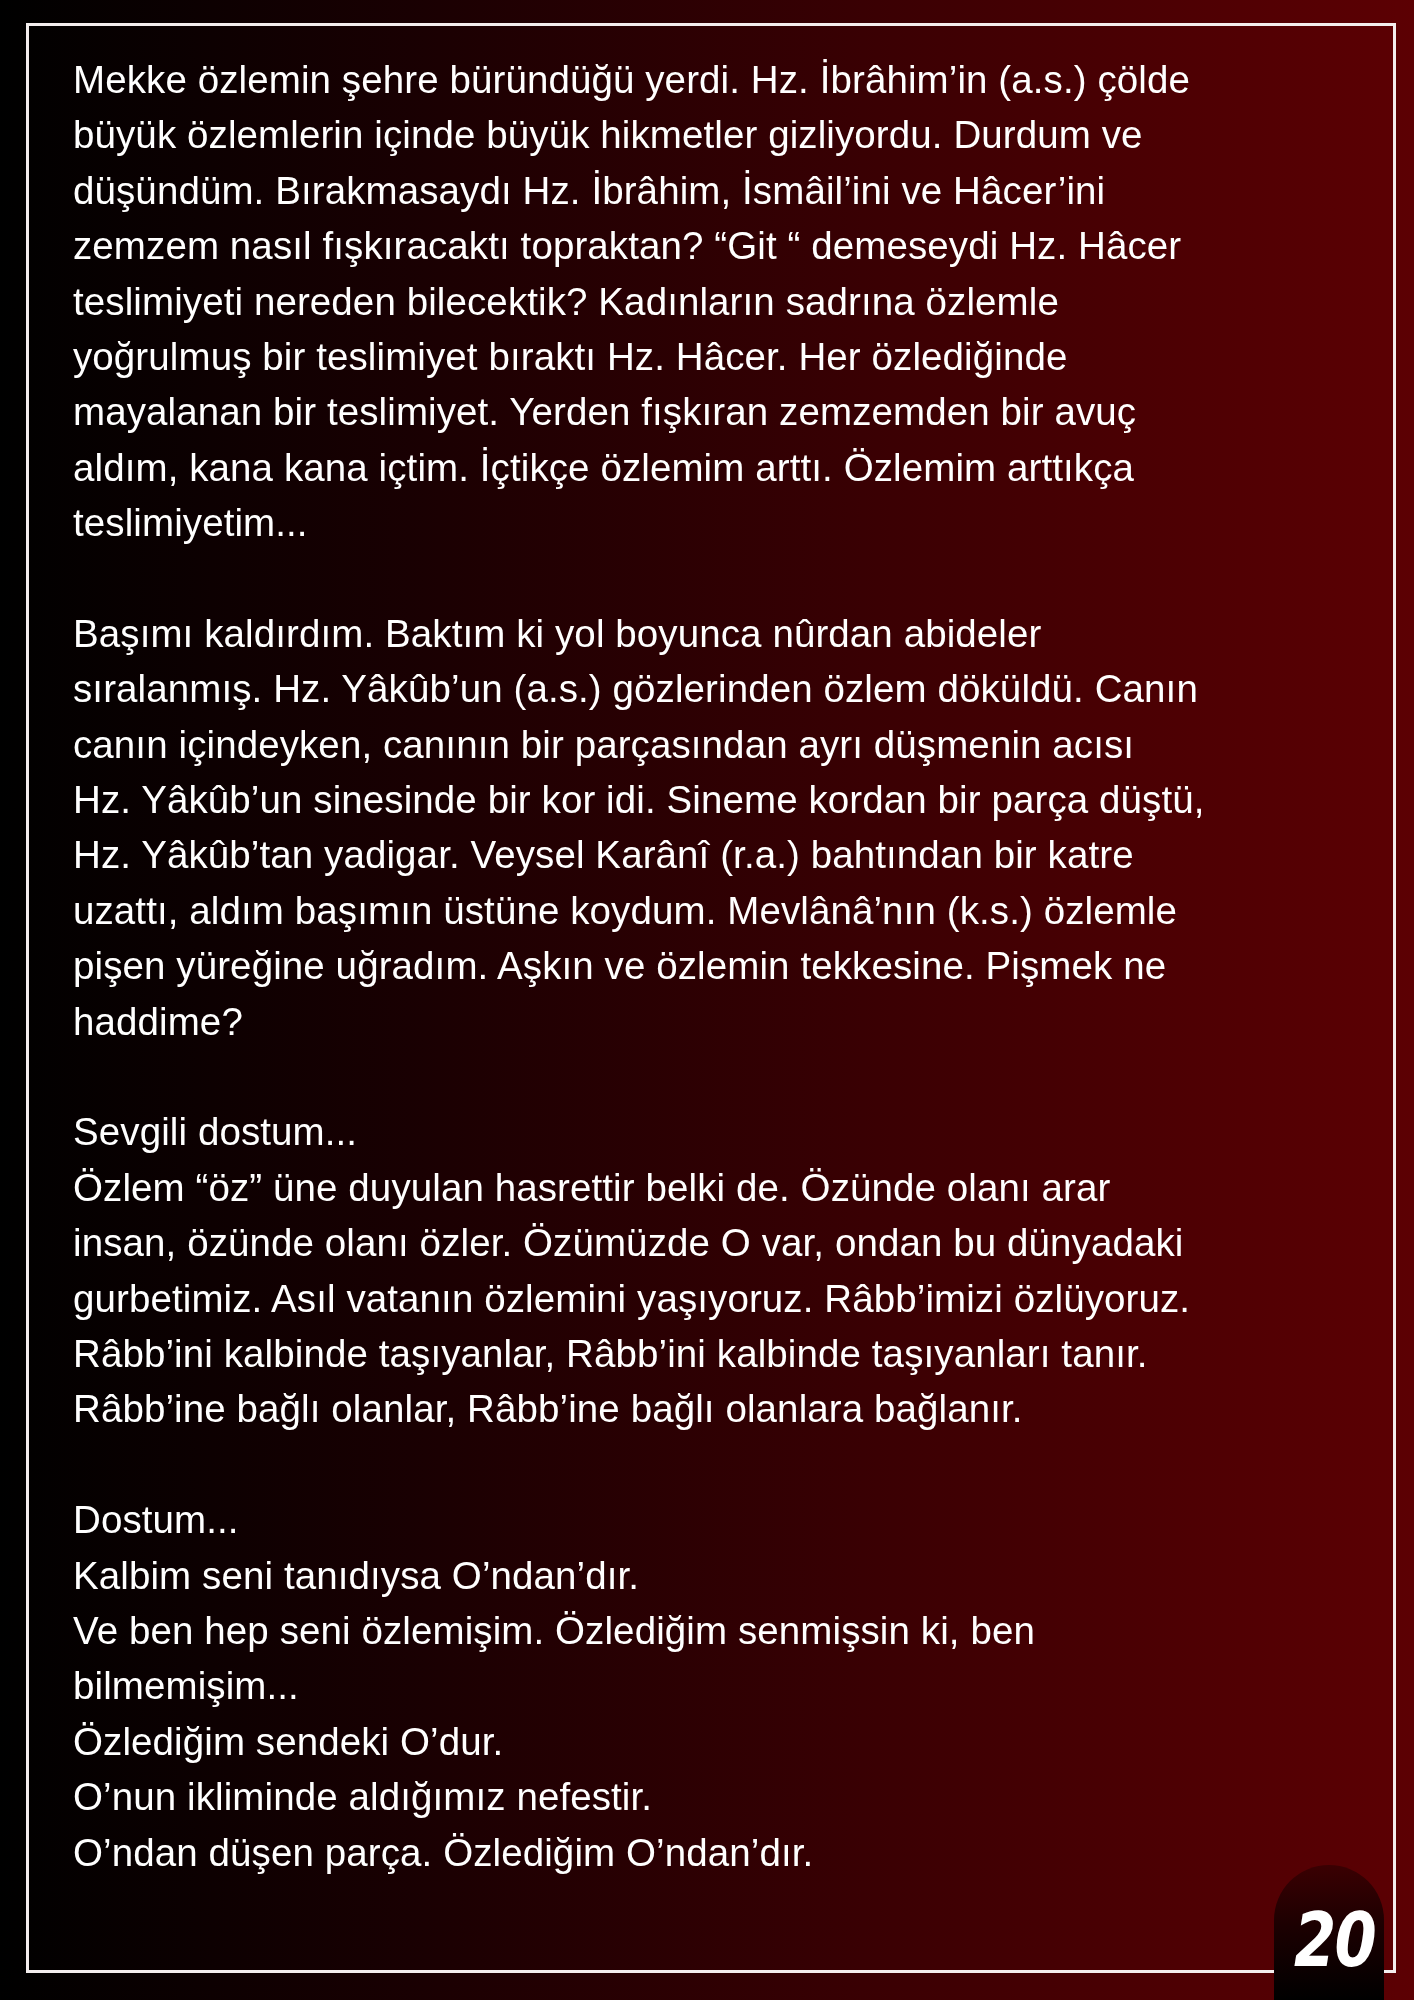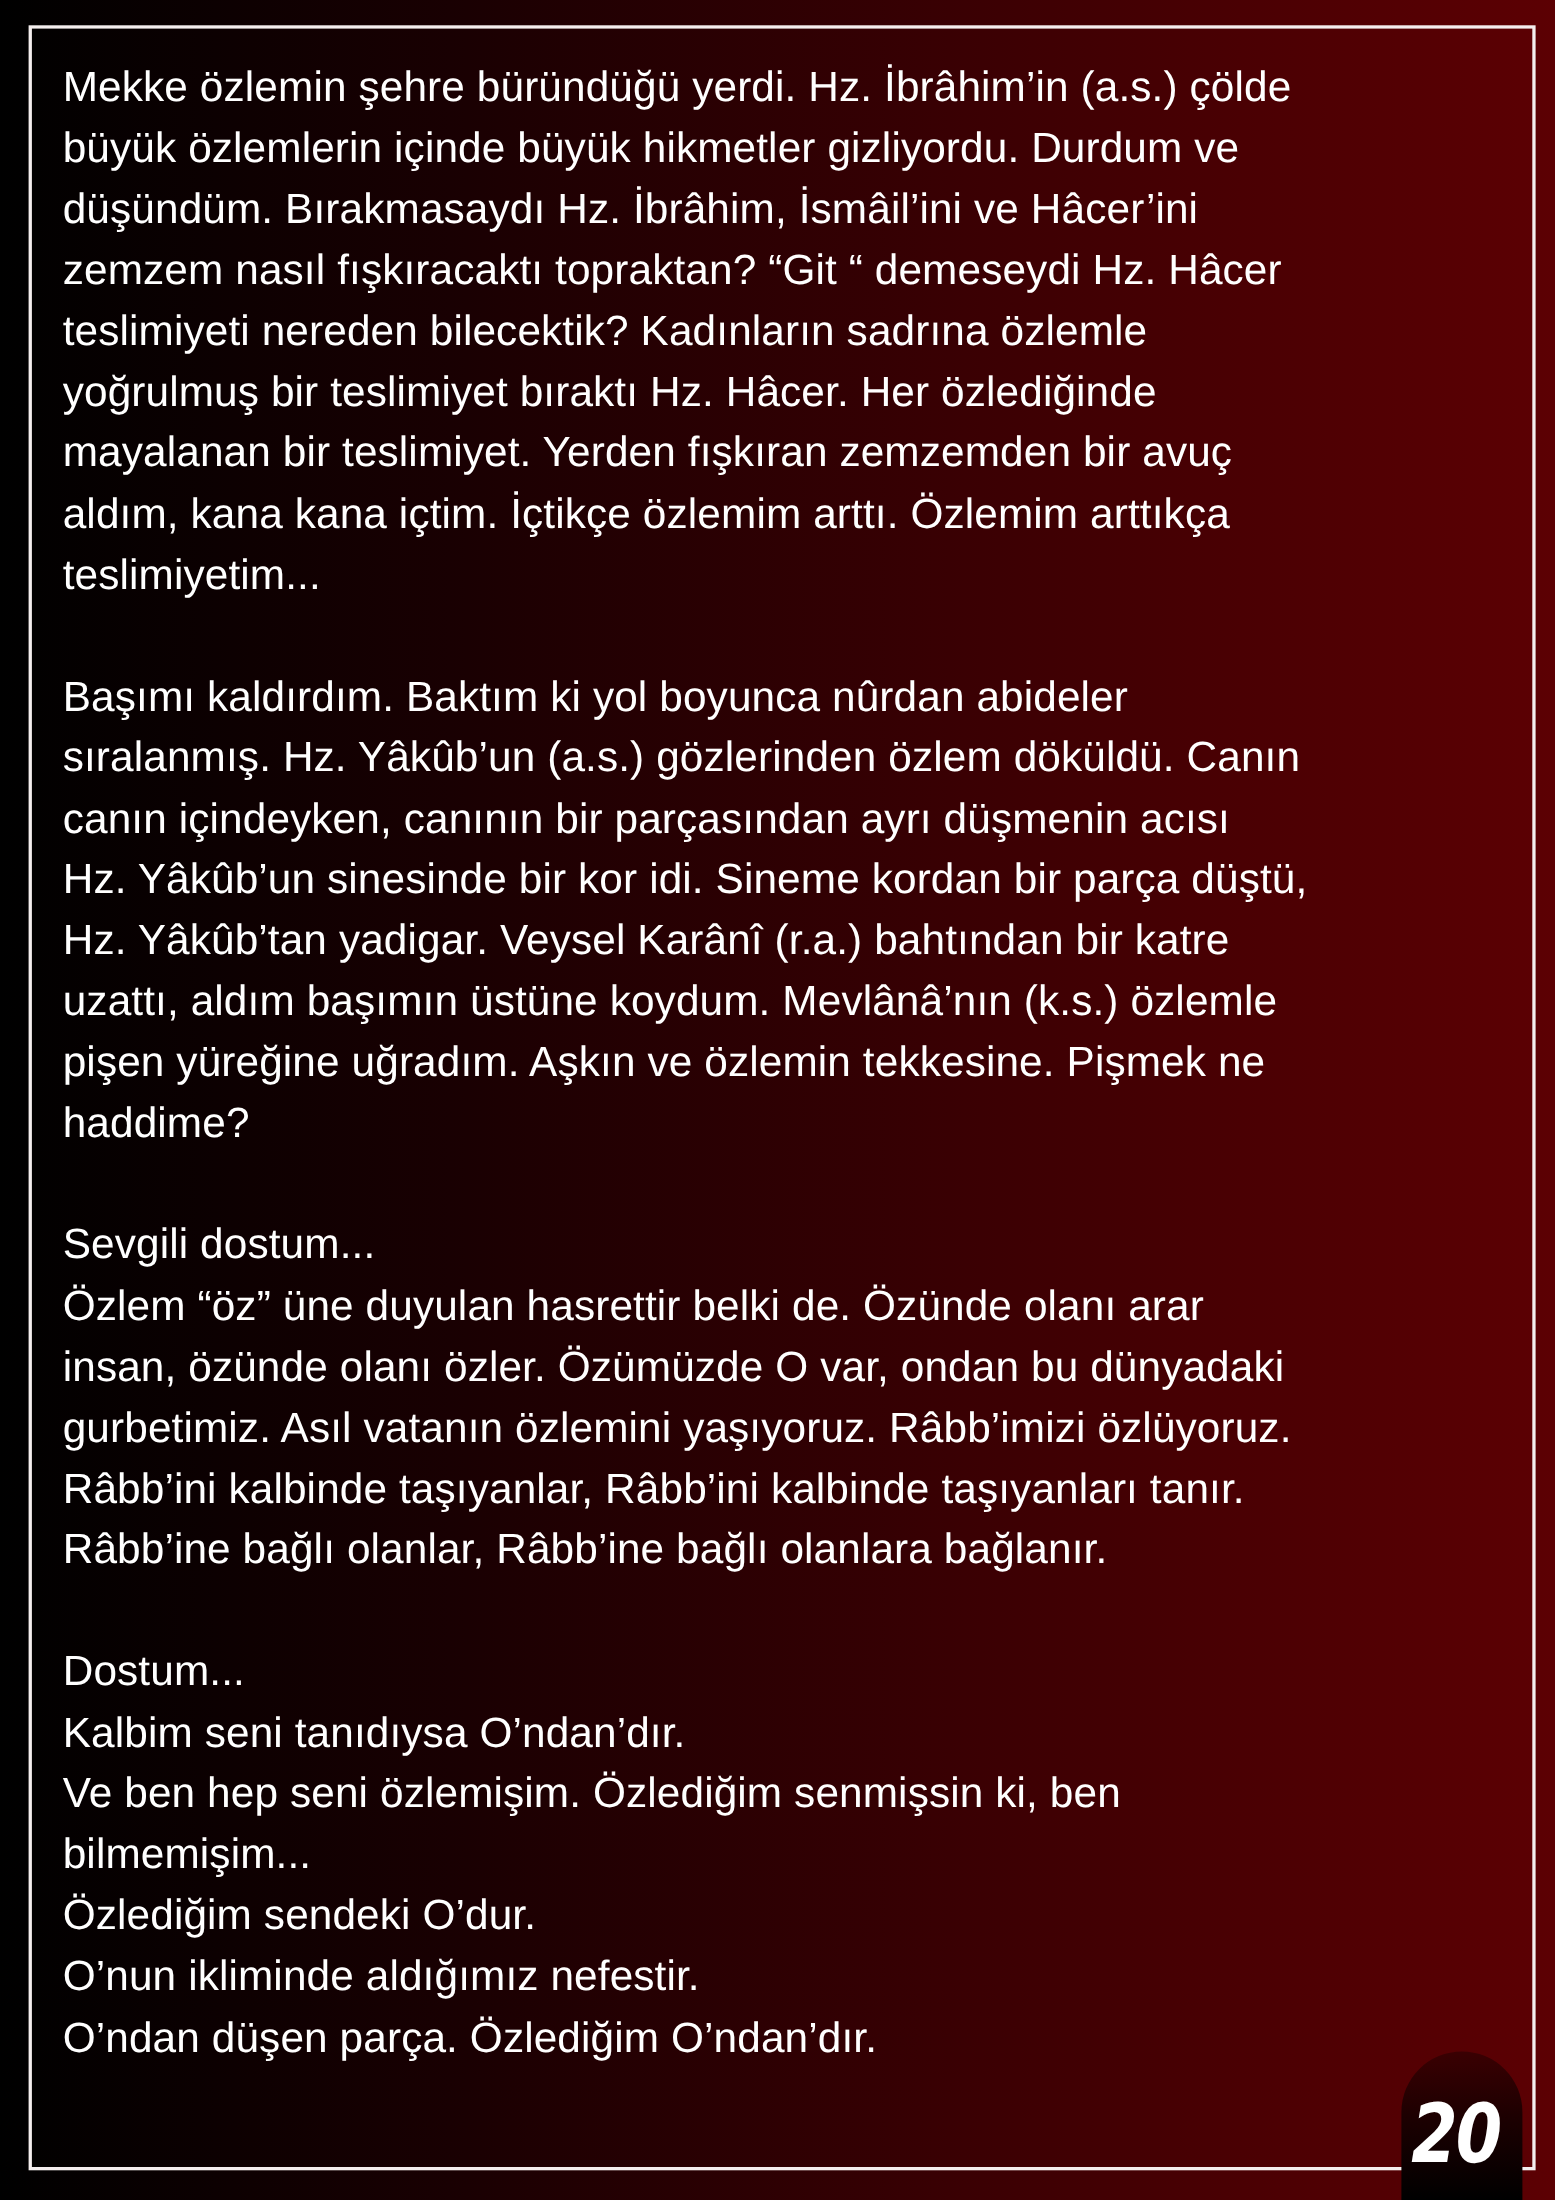--- a/index.html
+++ b/index.html
@@ -31,36 +31,37 @@
       width: 1300px;
       font-size: 38.5px;
       line-height: 55.4px;
       letter-spacing: 0.1px;
       font-weight: 400;
       white-space: nowrap;
     }
     .line {
       display: block;
       height: 55.4px;
+      margin-left: 16px;
     }
     .para-gap {
       display: block;
       height: 55.4px;
     }
     .page-badge {
       position: absolute;
       left: 1274px;
       top: 1865px;
       width: 110px;
       height: 135px;
       border-radius: 55px 55px 0 0;
       background: linear-gradient(180deg, #3a0002 0%, #1c0001 45%, #000000 100%);
       display: flex;
       align-items: flex-start;
-      justify-content: flex-start;
+      justify-content: flex-end;
     }
     .page-number {
       margin-top: 38px;
       font-family: "DejaVu Sans", sans-serif;
       font-weight: 700;
       font-style: italic;
       font-size: 74px;
       line-height: 1;
       letter-spacing: -2px;
       color: #ffffff;

